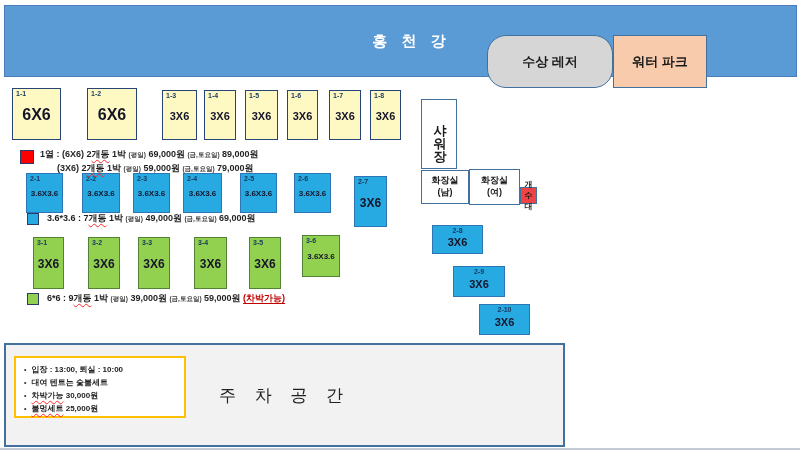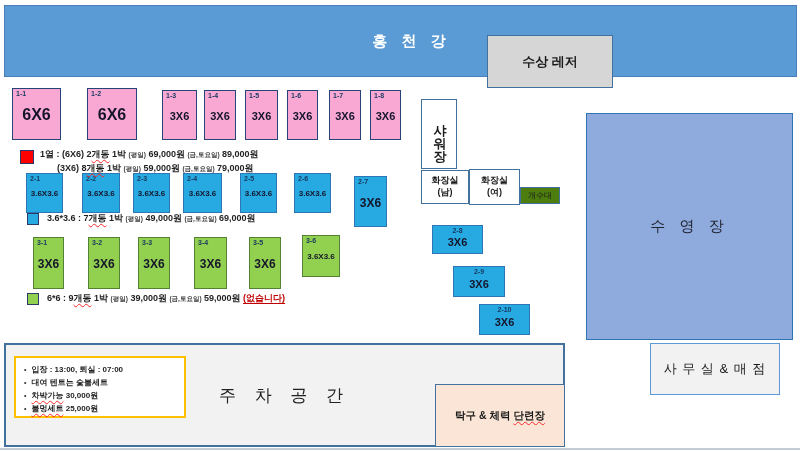--- a/index.html
+++ b/index.html
@@ -12,49 +12,49 @@
   .river {
     left:4px; top:5px; width:793px; height:72px;
     background:#5b9bd5; border:1px solid #4a7ebb;
     display:flex; align-items:center; justify-content:center;
   }
   .river-label { color:#ffffff; font-size:15px; font-weight:bold; letter-spacing:5px;margin-left:22px; }
   .fac {
     border:1.5px solid #41719c; display:flex; align-items:center; justify-content:center;
     color:#1a1a1a; text-align:center;
   }
-  .water-leisure { left:487px; top:35px; width:126px; height:53px; background:#d6d6d6; font-size:13px; font-weight:600; z-index:3; }
+  .water-leisure { left:487px; top:35px; width:126px; height:53px; background:#d6d6d6; font-size:13px; font-weight:600; z-index:3;border-radius:19px; }
   .water-park   { left:613px; top:35px; width:94px;  height:53px; background:#f8cbad; font-size:13px; font-weight:600; z-index:3; }
   .shower {
     left:421px; top:99px; width:36px; height:70px; background:#ffffff;
     font-size:13px; font-weight:600; line-height:1.45;
     writing-mode:vertical-rl; text-orientation:upright;
   }
   .toilet-m { left:421px; top:170px; width:48px; height:34px; background:#ffffff; font-size:9px; font-weight:bold; white-space:pre-line; line-height:1.3; }
   .toilet-f { left:469px; top:169px; width:51px; height:36px; background:#ffffff; font-size:9px; font-weight:bold; white-space:pre-line; line-height:1.3; }
-  .sink     { left:520px; top:187px; width:40px; height:17px; background:#4d7c0f; font-size:8px; font-weight:400; }
+  .sink     { left:520px; top:187px; width:17px; height:17px; background:#ef4444; font-size:8px; font-weight:700; }
   .pool {
     left:586px; top:113px; width:207px; height:227px; background:#8faadc; border:1.5px solid #2e75b6;
     font-size:15px; letter-spacing:5px; color:#1f2430;
   }
   .office { left:650px; top:343px; width:130px; height:52px; background:#f2f2f2; border:1.5px solid #5b9bd5; font-size:13px; letter-spacing:1px; z-index:2; }
   .parking {
     left:4px; top:343px; width:561px; height:104px; background:#f2f2f2; border:2px solid #41719c;
     font-size:17px; letter-spacing:7px; color:#222;
   }
   .gym { left:435px; top:384px; width:130px; height:63px; background:#fbe5d6; border:1.5px solid #41719c; font-size:10.5px; font-weight:600; z-index:2; white-space:nowrap; }
   .notice {
     left:14px; top:356px; width:172px; height:62px; background:#ffffff; border:2px solid #ffc000;
     z-index:2; padding:5px 4px 0 6px;
   }
   .notice-line { font-size:8px; font-weight:bold; color:#222; line-height:13px; white-space:nowrap; }
   .bullet { font-size:7px; margin:0 5px 0 2px; color:#333; }
   
   .site { position:absolute; box-sizing:border-box; border:1.5px solid #2e6da4; }
-  .row1 { background:#f9a8d4; border-color:#264478; }
+  .row1 { background:#fef9c3; border-color:#264478; }
   .row2 { background:#27aae1; border-color:#2e75b6; }
   .row3 { background:#92d050; border-color:#538135; }
   .site .num { position:absolute; top:1px; left:3px; font-size:7px; font-weight:bold; color:#17375e; }
   .site .num-c { left:0; right:0; text-align:center; }
   .site .dim {
     position:absolute; left:0; right:0; top:50%; transform:translateY(-42%);
     text-align:center; font-weight:bold; color:#15152a;
   }
   .site.hsite .dim { transform:translateY(-30%); }
   
@@ -70,20 +70,23 @@
 
 <div class="canvas">
 
   <div class="box river">
     <span class="river-label">홍 천 강</span>
   </div>
 
   <div class="box fac water-leisure">
     <span>수상 레저</span>
   </div>
+  <div class="box fac water-park">
+    <span>워터 파크</span>
+  </div>
 
   <div id="sites">
       <div class="site row1" style="left: 12px; top: 88px; width: 49px; height: 52px;">
         <span class="num">1-1</span>
         <span class="dim" style="font-size: 16px;">6X6</span>
       </div>
       <div class="site row1" style="left: 87px; top: 88px; width: 50px; height: 52px;">
         <span class="num">1-2</span>
         <span class="dim" style="font-size: 16px;">6X6</span>
       </div>
@@ -172,53 +175,44 @@
         <span class="dim" style="font-size: 12px;">3X6</span>
       </div>
       <div class="site row3" style="left: 302px; top: 235px; width: 38px; height: 42px;">
         <span class="num">3-6</span>
         <span class="dim" style="font-size: 8px;">3.6X3.6</span>
       </div>
     </div>
   <div id="legends">
       <div class="swatch" style="left: 20px; top: 150px; width: 14px; height: 14px; background: rgb(255, 0, 0);"></div>
       <div class="legend-line" style="left: 40px; top: 148px;"><span>1열 : (6X6) 2</span><span class="sq">개동</span><span> 1박 </span><span class="small">(평일)</span><span> 69,000원 </span><span class="small">(금,토요일)</span><span> 89,000원</span></div>
-      <div class="legend-line" style="left: 57px; top: 162px;"><span>(3X6) 8</span><span class="sq">개동</span><span> 1박 </span><span class="small">(평일)</span><span> 59,000원 </span><span class="small">(금,토요일)</span><span> 79,000원</span></div>
+      <div class="legend-line" style="left: 57px; top: 162px;"><span>(3X6) 2</span><span class="sq">개동</span><span> 1박 </span><span class="small">(평일)</span><span> 59,000원 </span><span class="small">(금,토요일)</span><span> 79,000원</span></div>
       <div class="swatch" style="left: 27px; top: 213px; width: 12px; height: 12px; background: rgb(39, 170, 225);"></div>
       <div class="legend-line" style="left: 47px; top: 212px;"><span>3.6*3.6 : 7</span><span class="sq">개동</span><span> 1박 </span><span class="small">(평일)</span><span> 49,000원 </span><span class="small">(금,토요일)</span><span> 69,000원</span></div>
       <div class="swatch" style="left: 27px; top: 293px; width: 12px; height: 12px; background: rgb(146, 208, 80);"></div>
-      <div class="legend-line" style="left: 47px; top: 292px;"><span>6*6 : 9</span><span class="sq">개동</span><span> 1박 </span><span class="small">(평일)</span><span> 39,000원 </span><span class="small">(금,토요일)</span><span> 59,000원 </span><span class="redtxt">(없습니다)</span></div>
+      <div class="legend-line" style="left: 47px; top: 292px;"><span>6*6 : 9</span><span class="sq">개동</span><span> 1박 </span><span class="small">(평일)</span><span> 39,000원 </span><span class="small">(금,토요일)</span><span> 59,000원 </span><span class="redtxt">(차박가능)</span></div>
     </div>
 
   <div class="box fac shower">샤워장</div>
   <div class="box fac toilet-m">화장실
 (남)</div>
   <div class="box fac toilet-f">화장실
 (여)</div>
   <div class="box fac sink">개수대</div>
 
-  <div class="box fac pool">
-    <span>수 영 장</span>
-  </div>
 
   <div class="box fac parking">
     <span>주 차 공 간</span>
   </div>
 
-  <div class="box fac office">
-    <span>사 무 실 &amp; 매 점</span>
-  </div>
-
-  <div class="box fac gym">
-    <span id="gym-label"><span>탁구 &amp; 체력 </span><span class="sq">단련장</span></span>
-  </div>
+
 
   <div class="box notice">
     <div id="notice-lines">
-        <div class="notice-line"><span class="bullet">•</span><span>입장 : 13:00,  퇴실 : 07:00</span></div>
+        <div class="notice-line"><span class="bullet">•</span><span>입장 : 13:00,  퇴실 : 10:00</span></div>
         <div class="notice-line"><span class="bullet">•</span><span>대여 텐트는 숯불세트</span></div>
         <div class="notice-line"><span class="bullet">•</span><span class="sq">차박가능</span><span> 30,000원</span></div>
         <div class="notice-line"><span class="bullet">•</span><span class="sq">불멍세트</span><span> 25,000원</span></div>
       </div>
   </div>
 
   <div class="bottom-edge"></div>
 </div>
 
 </body></html>

